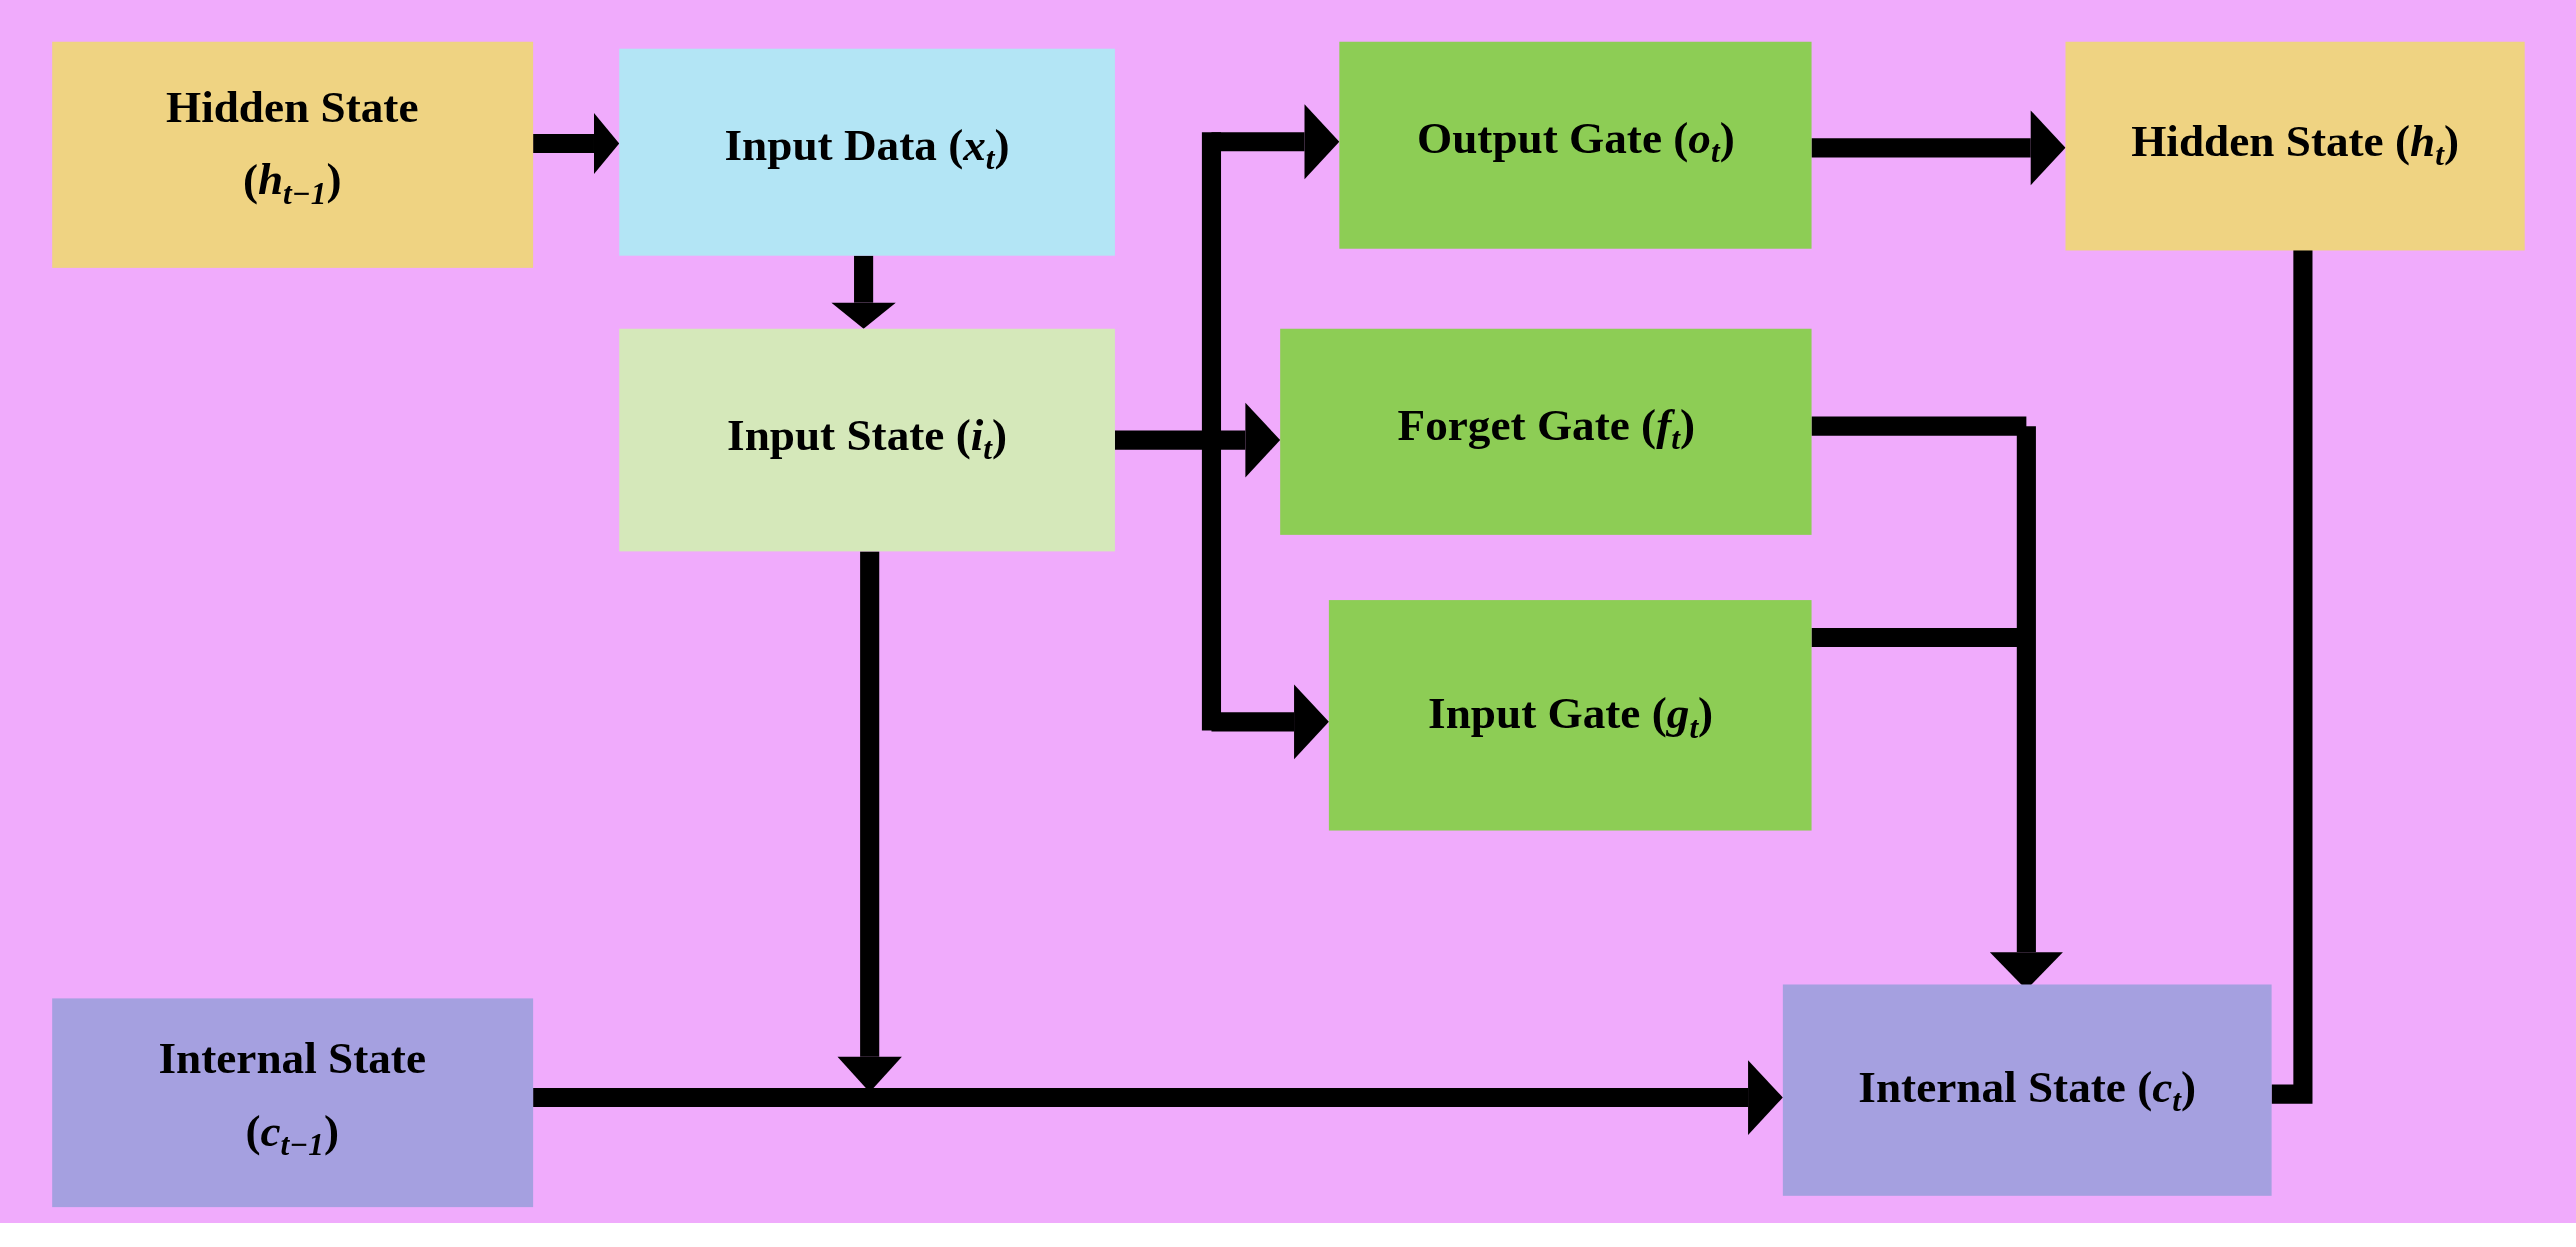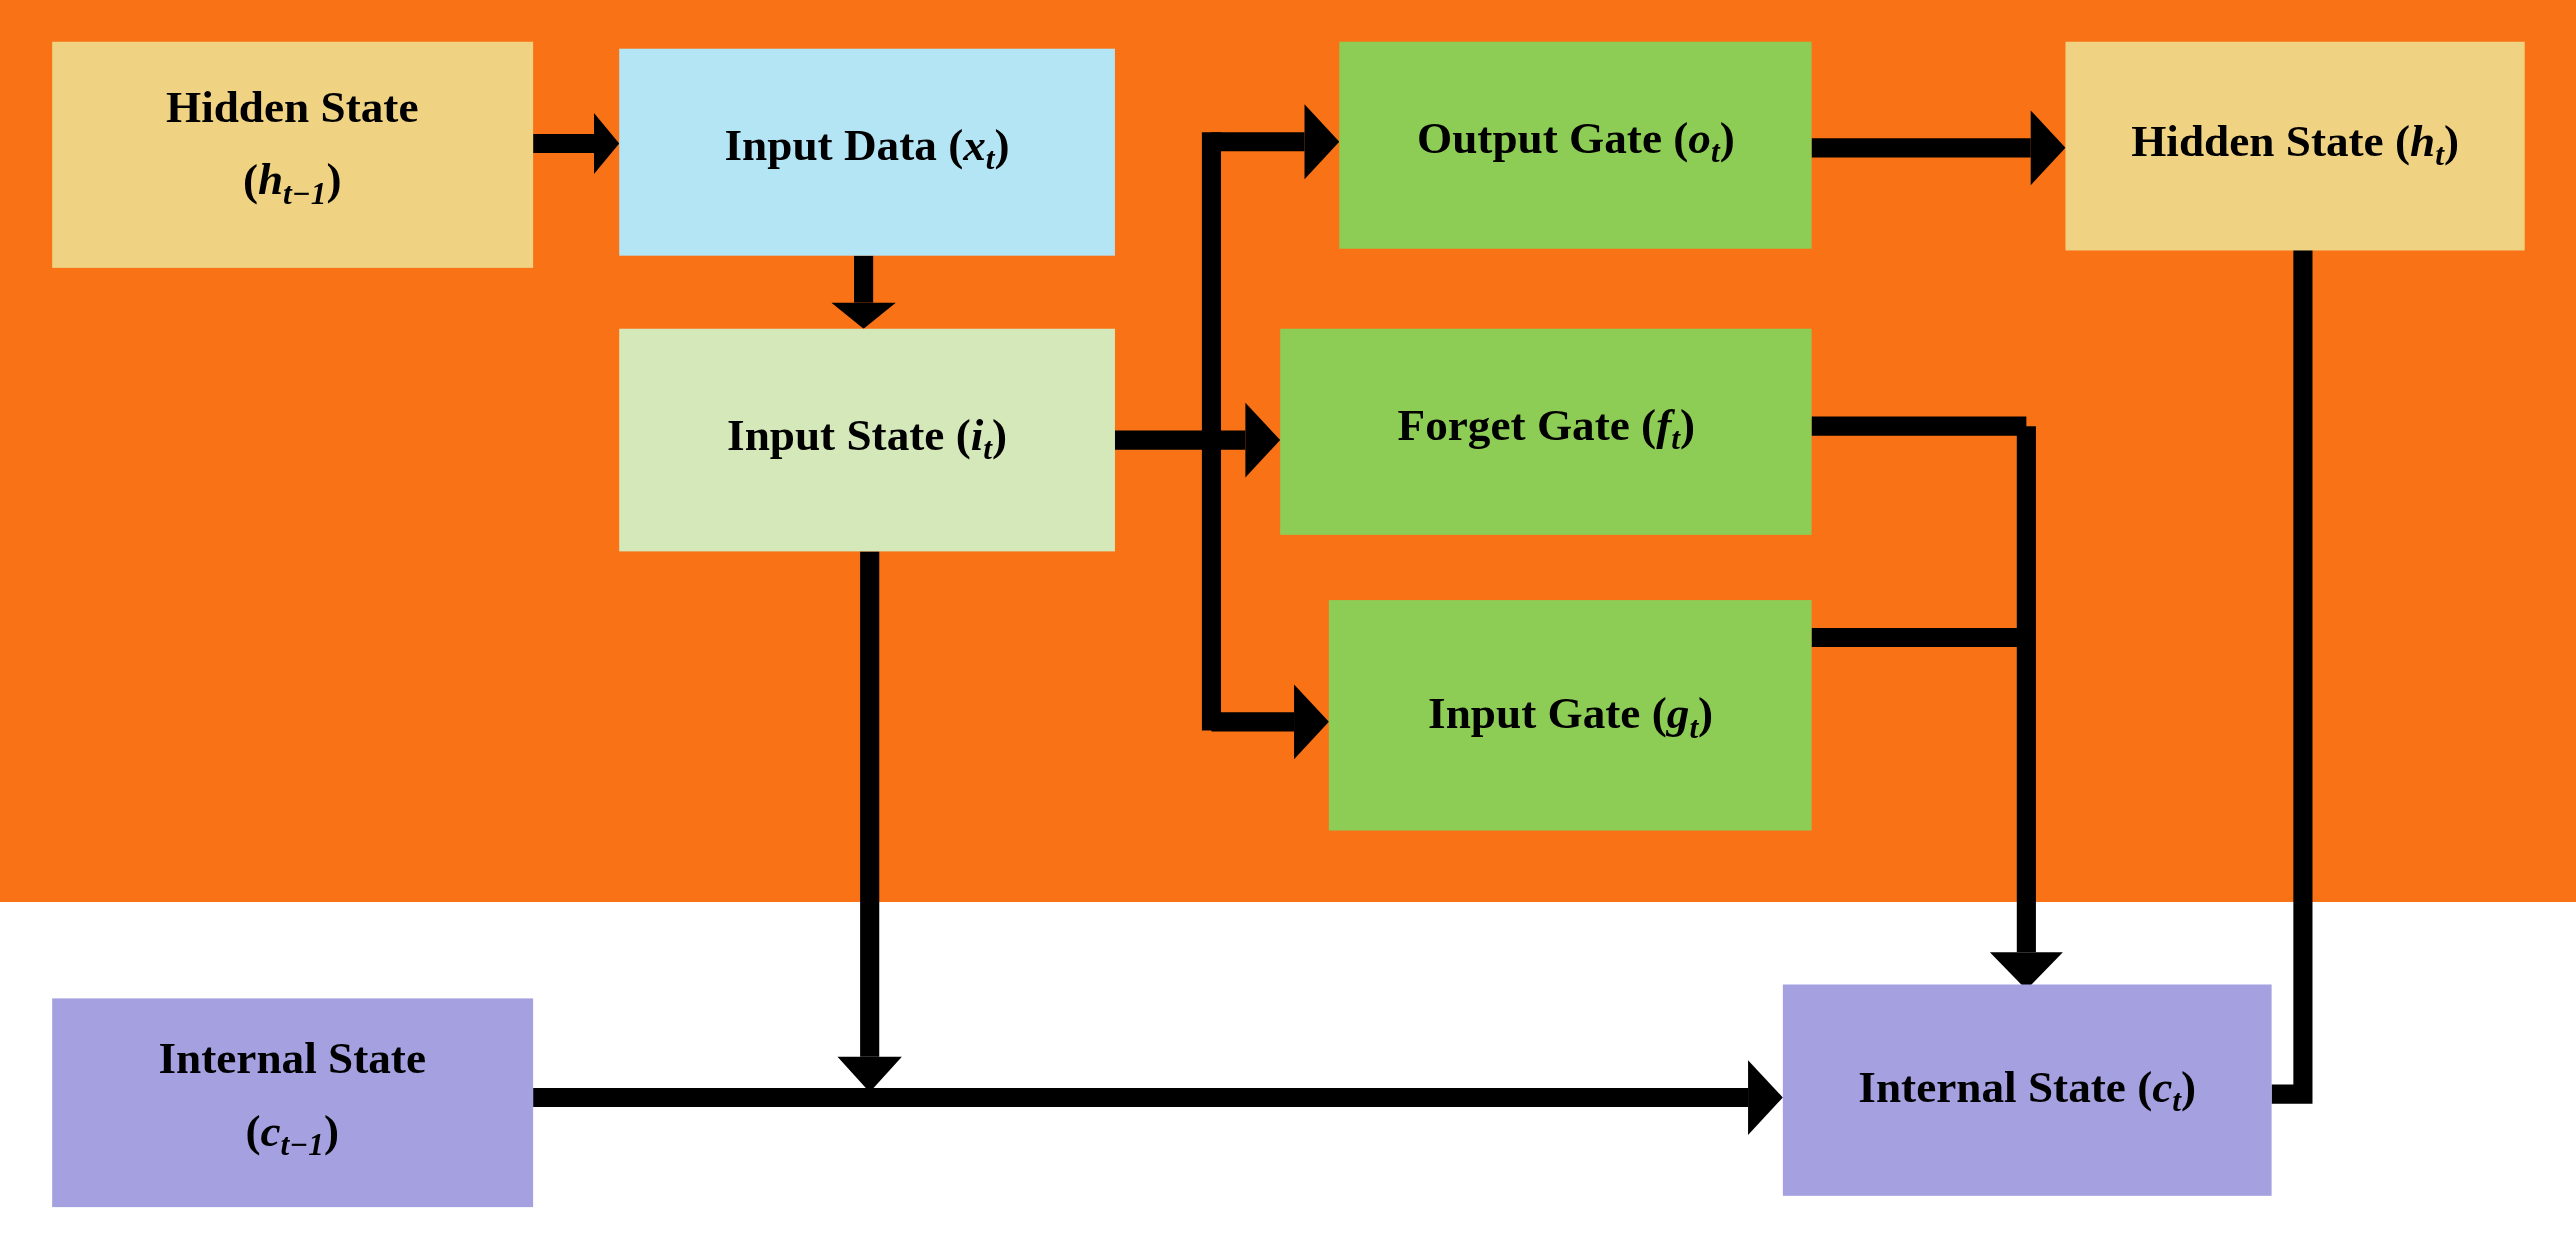--- a/index.html
+++ b/index.html
@@ -10,22 +10,22 @@
   }
   body {
     width: 2576px;
     height: 1248px;
     font-family: "Liberation Serif", "DejaVu Serif", serif;
     overflow: hidden;
   }
   #diagram-root {
     position: relative;
     width: 2576px;
-    height: 902px;
-    background: #f97316;
+    height: 1223px;
+    background: #f0abfc;
     text-decoration: underline;
   }
   svg.diagram-canvas {
     display: block;
     width: 2576px;
     height: 1248px;
   }
   .node-rect {
     stroke: none;
   }

